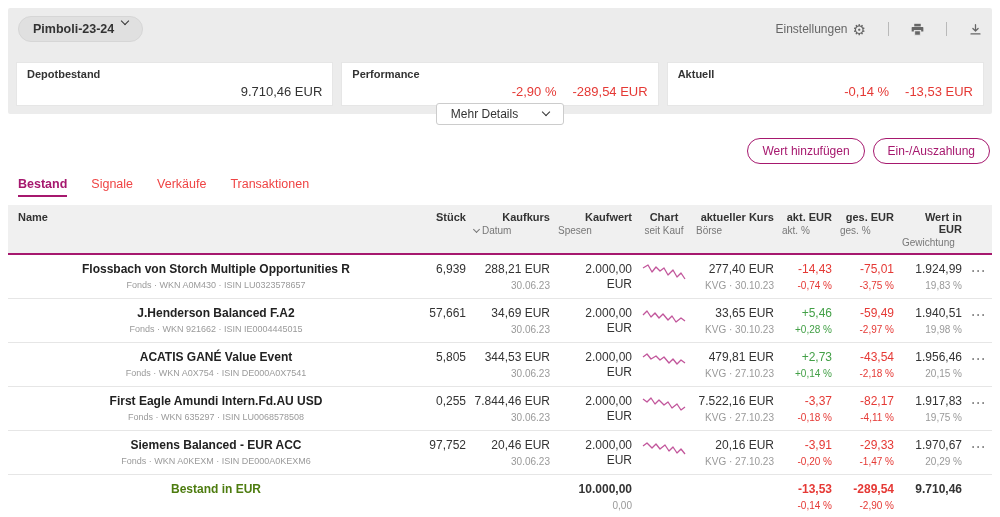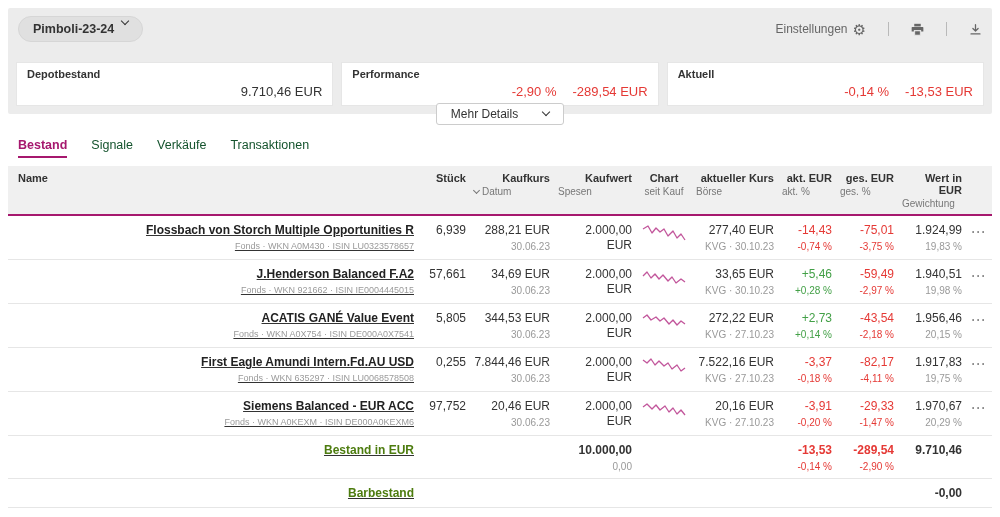--- a/index.html
+++ b/index.html
@@ -54,41 +54,41 @@
   
   .actions { display:flex; justify-content:flex-end; gap:8px; margin-top:13px; padding-right:2px; }
   .pill-btn {
     background:#fff; border:1px solid var(--accent,#a6186e); color:var(--accent,#a6186e);
     border-radius:14px; padding:5px 14px; font-size:12px; cursor:pointer;
     font-family:inherit;
   }
 
   
   .tabs { display:flex; gap:24px; margin-top:13px; padding-left:10px; font-size:12.5px; }
-  .tab { color:#14532d; cursor:pointer; padding-bottom:4px; }
+  .tab { color:#ef4444; cursor:pointer; padding-bottom:4px; }
   .tab.active { color:var(--accent,#a6186e); font-weight:bold; border-bottom:2px solid var(--accent,#a6186e); }
 
   
   .grid {
     display:grid;
     grid-template-columns:minmax(0,1fr) 52px 84px 82px 56px 86px 58px 62px 68px 26px;
     align-items:start;
   }
   .thead { background:#f0f0f0; border-bottom:2px solid var(--accent,#a6186e); margin-top:8px; padding:6px 0 5px; }
   .hc { text-align:right; padding:0 4px; font-size:11px; font-weight:bold; color:#333; }
   .hc .sub { font-size:10px; font-weight:normal; color:#777; margin-top:2px; display:flex; align-items:center; gap:3px; }
   .hc.name { text-align:left; padding-left:10px; }
   .hc.chart { text-align:center; }
   .hc.chart .sub { justify-content:center; }
 
   .trow { border-bottom:1px solid #e6e6e6; padding:7px 0 6px; }
   .cell { text-align:right; padding:0 4px; font-size:12px; color:#333; }
   .cell .v { line-height:1.25; }
   .cell .s { font-size:10px; color:#999; margin-top:3px; }
-  .cell.name { text-align:right; padding-left:10px;text-decoration:underline; }
+  .cell.name { text-align:center; padding-left:10px; }
   .fund-name { font-weight:bold; font-size:12px; color:#222; cursor:pointer; }
   .fund-sub { font-size:9px; color:#9a9a9a; margin-top:4px; }
   .cell.pos .v, .cell.pos .s { color:var(--positive,#43a047); }
   .cell.neg .v, .cell.neg .s { color:var(--negative,#e53935); }
   .cell.chart { text-align:center; padding-top:1px; }
   .cell.menu { text-align:center; color:#8a8a8a; font-weight:bold; letter-spacing:1px; cursor:pointer; padding-top:2px; }
 
   .trow.total .cell .v, .trow.total .fundless { font-weight:bold; }
   .trow.total .cell .s { font-weight:normal; }
   .total-label { font-weight:bold; font-size:12px; color:#4d7c0f; }
@@ -151,20 +151,24 @@
     </div>
   </div>
 
   <div class="more-wrap">
     <button class="more-btn">
       <span>Mehr Details</span>
       <i class="chev"></i>
     </button>
   </div>
 
+  <div class="actions">
+    <button class="pill-btn">Wert hinzufügen</button>
+    <button class="pill-btn">Ein-/Auszahlung</button>
+  </div>
 
   <div class="tabs">
     <span class="tab active">Bestand</span>
     <span class="tab">Signale</span>
     <span class="tab">Verkäufe</span>
     <span class="tab">Transaktionen</span>
   </div>
 
   <div class="thead grid">
     <div class="hc name">Name</div>
@@ -301,21 +305,21 @@
         <div class="v">344,53 EUR</div>
         <div class="s">30.06.23</div>
       </div>
     <div class="cell">
         <div class="v">2.000,00 EUR</div>
       </div>
     <div class="cell chart"><svg class="spark" width="44" height="18" viewBox="0 0 44 18" fill="none" stroke="#c2569b" stroke-width="1.3" stroke-linejoin="round">
           <polyline points="1,6 5,3 9,8 14,5 18,9 22,6 27,12 31,8 35,13 39,9 43,12"></polyline>
         </svg></div>
     <div class="cell">
-        <div class="v">272,22 EUR</div>
+        <div class="v">479,81 EUR</div>
         <div class="s">KVG · 27.10.23</div>
       </div>
     <div class="cell pos">
         <div class="v">+2,73</div>
         <div class="s">+0,14 %</div>
       </div>
     <div class="cell neg">
         <div class="v">-43,54</div>
         <div class="s">-2,18 %</div>
       </div>

